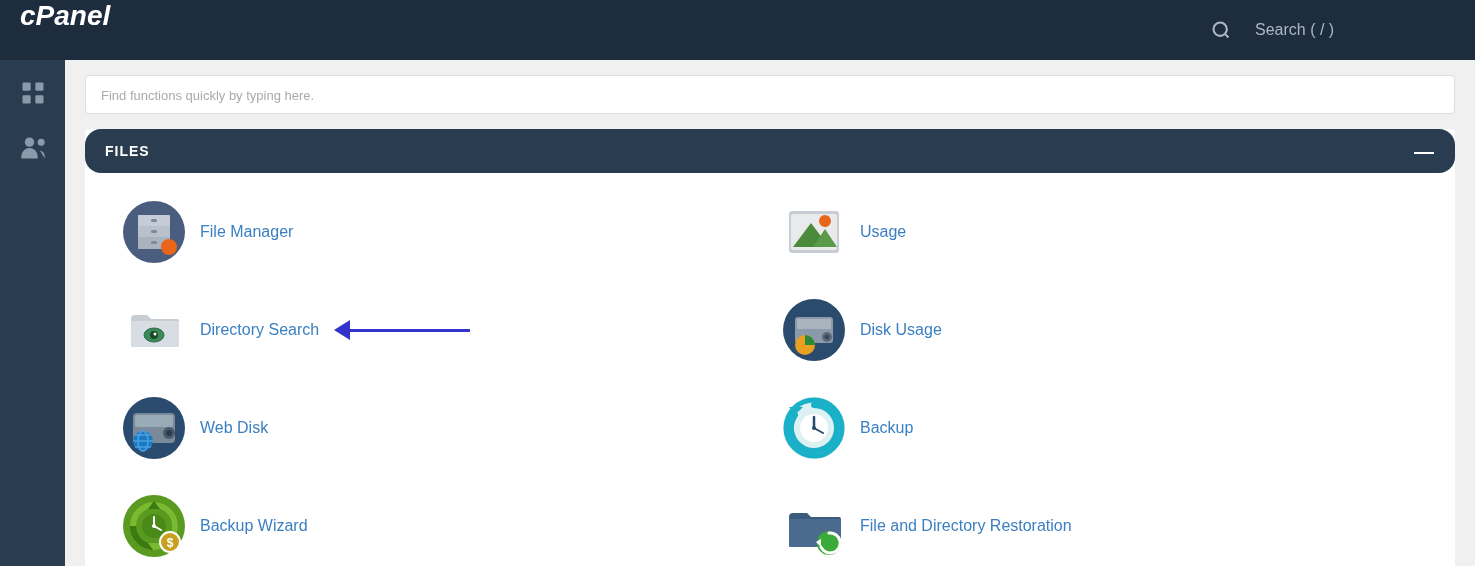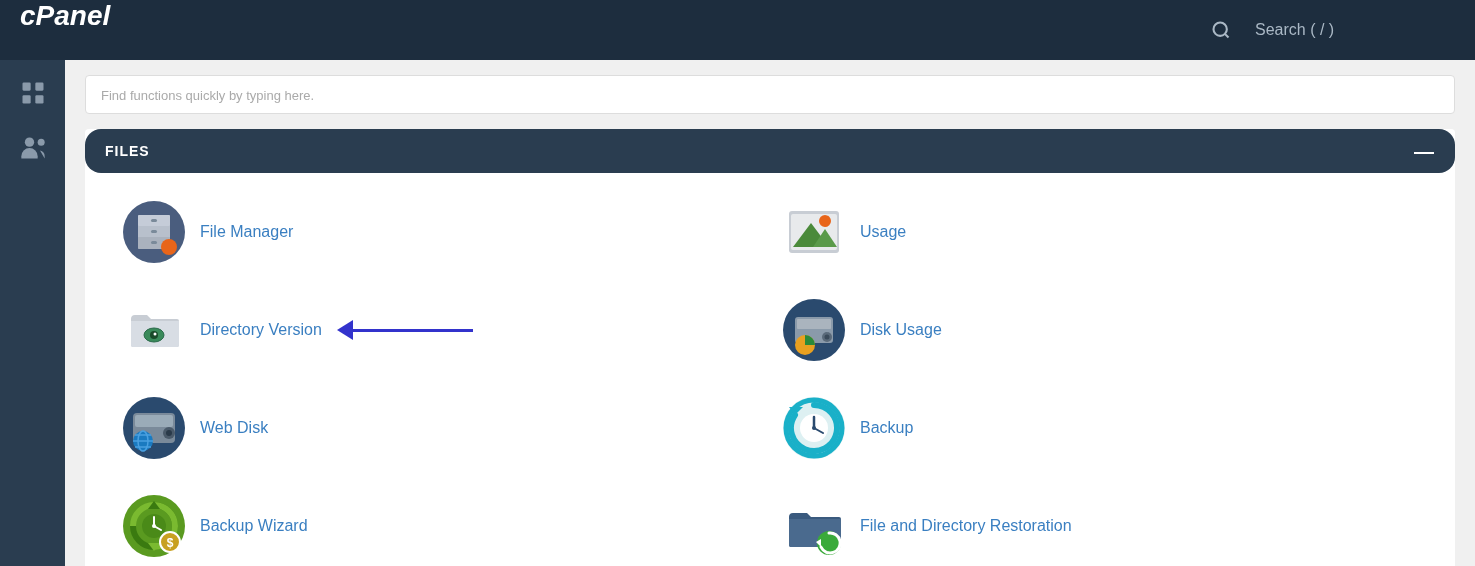--- a/index.html
+++ b/index.html
@@ -252,21 +252,21 @@
             <svg class="icon-svg" viewBox="0 0 62 62">
 
               <path d="M8 20 Q8 16 12 16 L24 16 L28 20 L54 20 Q56 20 56 22 L56 46 Q56 48 54 48 L10 48 Q8 48 8 46 Z" fill="#c8cdd4"></path>
               <path d="M8 22 L56 22 L56 46 Q56 48 54 48 L10 48 Q8 48 8 46 Z" fill="#d8dde4"></path>
 
               <ellipse cx="31" cy="36" rx="10" ry="7" fill="#3a8a5a" stroke="#2a6a4a" stroke-width="1"></ellipse>
               <circle cx="31" cy="36" r="4" fill="#1a4a2a"></circle>
               <circle cx="32" cy="35" r="1.5" fill="white"></circle>
             </svg>
             <div class="arrow-annotation">
-              <span class="grid-item-label">Directory Version</span>
+              <span class="grid-item-label">Directory Search</span>
               <div style="display:flex;align-items:center;margin-left:10px;">
                 <div class="arrow-head"></div>
                 <div class="arrow-line"></div>
               </div>
             </div>
           </div>
 
           <div class="grid-item">
             <svg class="icon-svg" viewBox="0 0 62 62">
               <circle cx="31" cy="31" r="31" fill="#2a4a6e"></circle>

